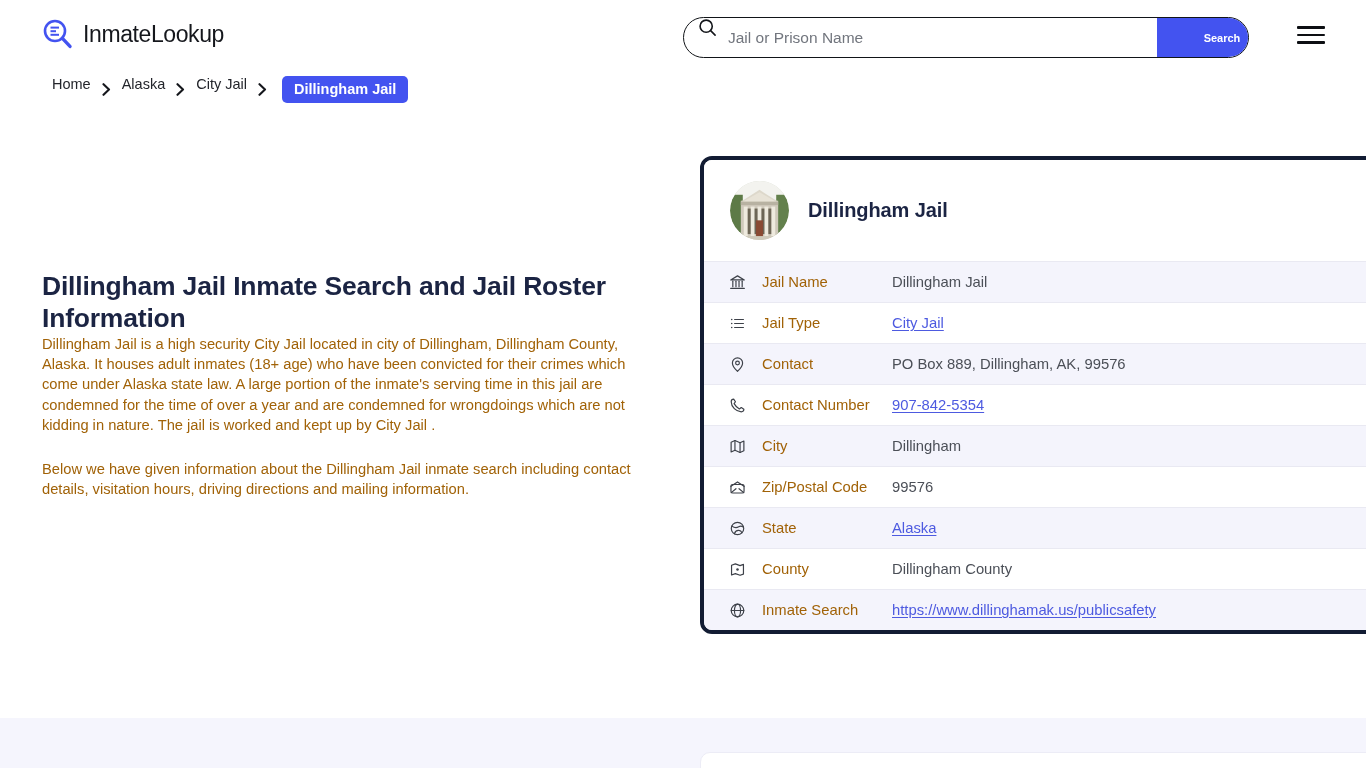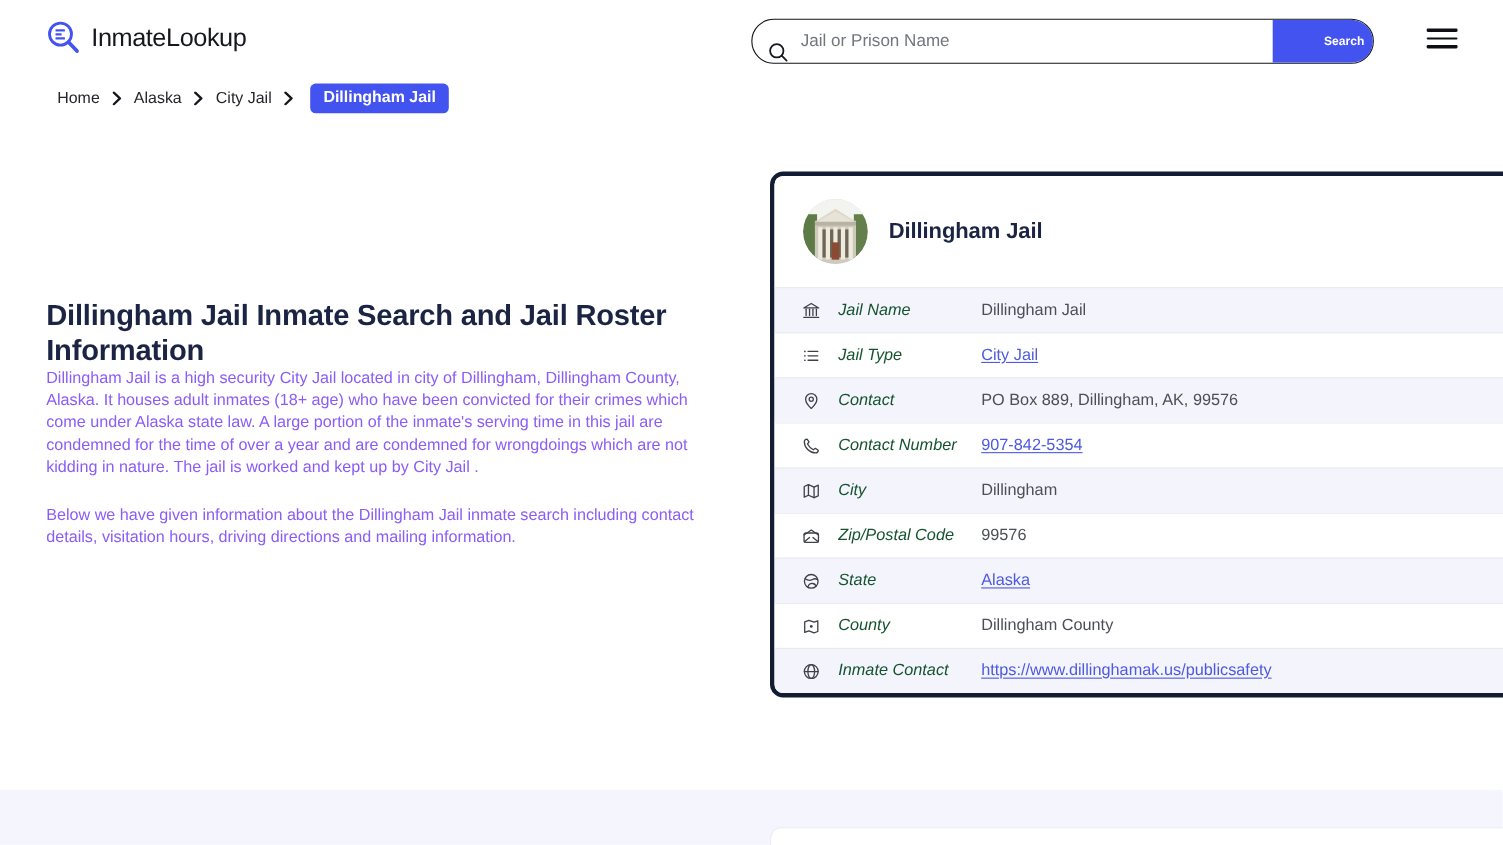--- a/index.html
+++ b/index.html
@@ -30,21 +30,21 @@
     letter-spacing: -0.4px;
   }
 
   .search-wrap {
     position: absolute;
     left: 683px; top: 17px;
     width: 566px; height: 41px;
     border: 1.6px solid #111418;
     border-radius: 21px;
     background: #ffffff;
-    display: flex; align-items: flex-end;
+    display: flex; align-items: flex-start;
     overflow: hidden;
   }
   .search-icon { margin-left: 14px; flex: 0 0 auto; display:block; }
   .search-input {
     flex: 1 1 auto;
     border: none; outline: none;
     font-family: "Liberation Sans", sans-serif;
     font-size: 15.5px;
     color: #2b2f36;
     background: transparent;
@@ -79,21 +79,21 @@
   }
   .menu-btn span {
     display: block; height: 2.6px; width: 28px;
     background: #0d0f13; border-radius: 1px;
   }
 
   
   .breadcrumb {
     position: absolute;
     left: 50px; top: 76px;
-    display: flex; align-items: center; gap: 0;
+    display: flex; gap: 0;
     font-size: 14.5px;
   }
   .crumb {
     color: #23252b;
     text-decoration: none;
     font-weight: 400;
     padding: 0 2px;
   }
   .crumb-sep {
     display: inline-flex; align-items: center;
@@ -119,21 +119,21 @@
   .page-title {
     font-size: 26.5px;
     line-height: 32px;
     font-weight: 700;
     color: #1b2443;
     letter-spacing: -0.2px;
   }
   .para {
     font-size: 14.7px;
     line-height: 20.2px;
-    color: #8b5cf6;
+    color: #a16207;
     margin-bottom: 24px;
   }
 
   
   .info-card {
     position: absolute;
     left: 700px; top: 156px;
     width: 760px;
     border: 4px solid #121c33;
     border-radius: 12px;
@@ -174,23 +174,22 @@
   .row-icon {
     flex: 0 0 auto;
     width: 18px; height: 18px;
     margin-right: 16px;
     display: flex; align-items: center; justify-content: center;
     color: #3d4149;
   }
   .row-label {
     flex: 0 0 auto;
     width: 130px;
-    color: #14532d;
+    color: #a16207;
     white-space: nowrap;
-    font-style: italic;
   }
   .row-value {
     flex: 1 1 auto;
     color: #4b4f57;
     white-space: nowrap;
   }
   .row-value a {
     color: #4d5ae0;
     text-decoration: underline;
     text-underline-offset: 2px;
@@ -405,20 +404,20 @@
   </div>
 
   <div class="info-row alt">
     <span class="row-icon">
       <svg width="17" height="17" viewBox="0 0 20 20" fill="none" stroke="#3d4149" stroke-width="1.4" stroke-linecap="round" stroke-linejoin="round">
         <circle cx="10" cy="10" r="7.4"></circle>
           <line x1="2.6" y1="10" x2="17.4" y2="10"></line>
           <ellipse cx="10" cy="10" rx="3.6" ry="7.4"></ellipse>
       </svg>
     </span>
-    <span class="row-label">Inmate Contact</span>
+    <span class="row-label">Inmate Search</span>
     <span class="row-value"><a href="#">https://www.dillinghamak.us/publicsafety</a></span>
   </div>
 
 </div>
 
 <div class="bottom-band"></div>
 <div class="bottom-card"></div>
 
 </body></html>

